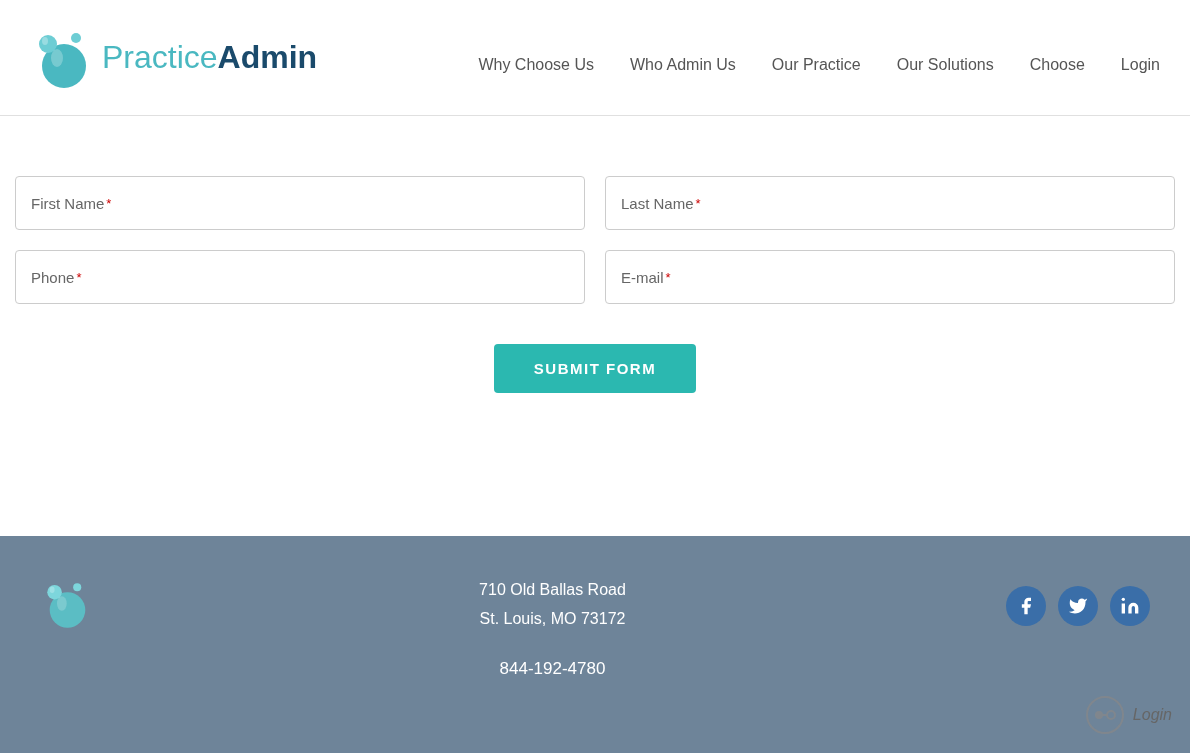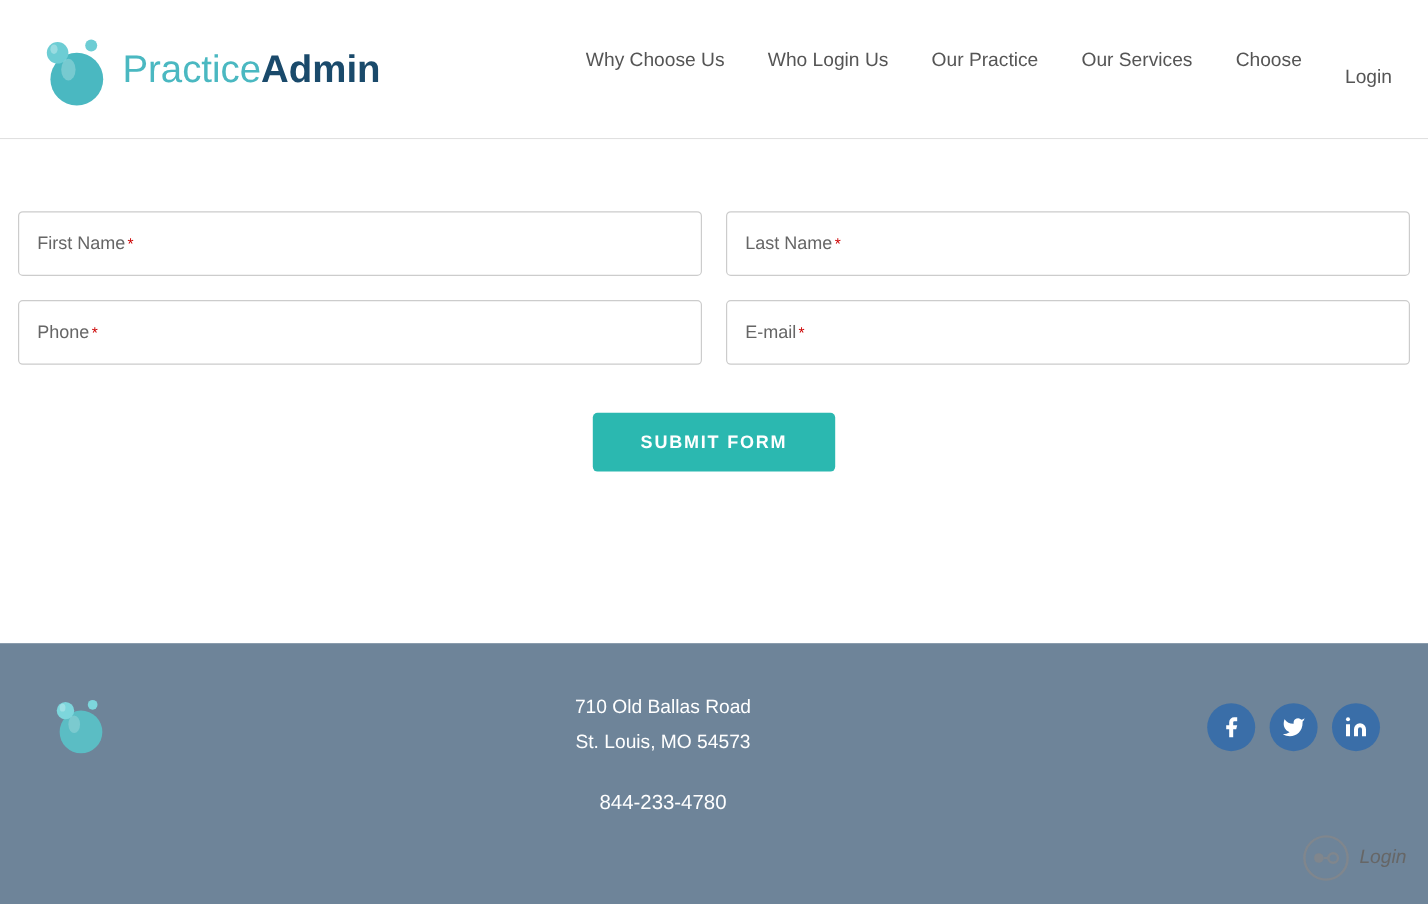--- a/index.html
+++ b/index.html
@@ -52,21 +52,21 @@
     }
 
     .logo-admin {
       color: #1a4a6b;
       font-size: 32px;
       font-weight: 700;
     }
 
     nav {
       display: flex;
-      align-items: flex-start;
+      align-items: flex-end;
       gap: 36px;
     }
 
     nav a {
       text-decoration: none;
       color: #555;
       font-size: 16px;
       font-weight: 400;
       white-space: nowrap;
     }
@@ -256,23 +256,23 @@
       <ellipse cx="15" cy="17" rx="3" ry="4" fill="rgba(255,255,255,0.3)"></ellipse>
     </svg>
     <div class="logo-text">
       <span class="logo-practice">Practice</span>
       <span class="logo-admin">Admin</span>
     </div>
   </div>
 
   <nav>
     <a href="#">Why Choose Us</a>
-    <a href="#">Who Login Us</a>
+    <a href="#">Who Admin Us</a>
     <a href="#">Our Practice</a>
-    <a href="#">Our Services</a>
+    <a href="#">Our Solutions</a>
     <a href="#">Choose</a>
     <a href="#" class="login-link">Login</a>
   </nav>
 </header>
 
 <main class="main-content">
 
   <div class="form-row">
     <div class="input-wrapper">
       <input type="text" class="plain-input" placeholder=" " style="">
@@ -317,22 +317,22 @@
       <circle cx="34" cy="42" r="22" fill="#5bbdc4"></circle>
       <circle cx="18" cy="20" r="9" fill="#7dd6dc"></circle>
       <circle cx="46" cy="14" r="5" fill="#7dd6dc"></circle>
       <ellipse cx="27" cy="34" rx="6" ry="9" fill="rgba(255,255,255,0.2)"></ellipse>
       <ellipse cx="15" cy="17" rx="3" ry="4" fill="rgba(255,255,255,0.25)"></ellipse>
     </svg>
   </div>
 
   <div class="footer-center">
     <div>710 Old Ballas Road</div>
-    <div>St. Louis, MO 54573</div>
-    <div class="footer-phone">844-233-4780</div>
+    <div>St. Louis, MO 73172</div>
+    <div class="footer-phone">844-192-4780</div>
   </div>
 
   <div class="footer-social">
     <button class="social-btn">
       <svg viewBox="0 0 24 24">
         <path d="M18 2h-3a5 5 0 0 0-5 5v3H7v4h3v8h4v-8h3l1-4h-4V7a1 1 0 0 1 1-1h3z"></path>
       </svg>
     </button>
     <button class="social-btn">
       <svg viewBox="0 0 24 24">

